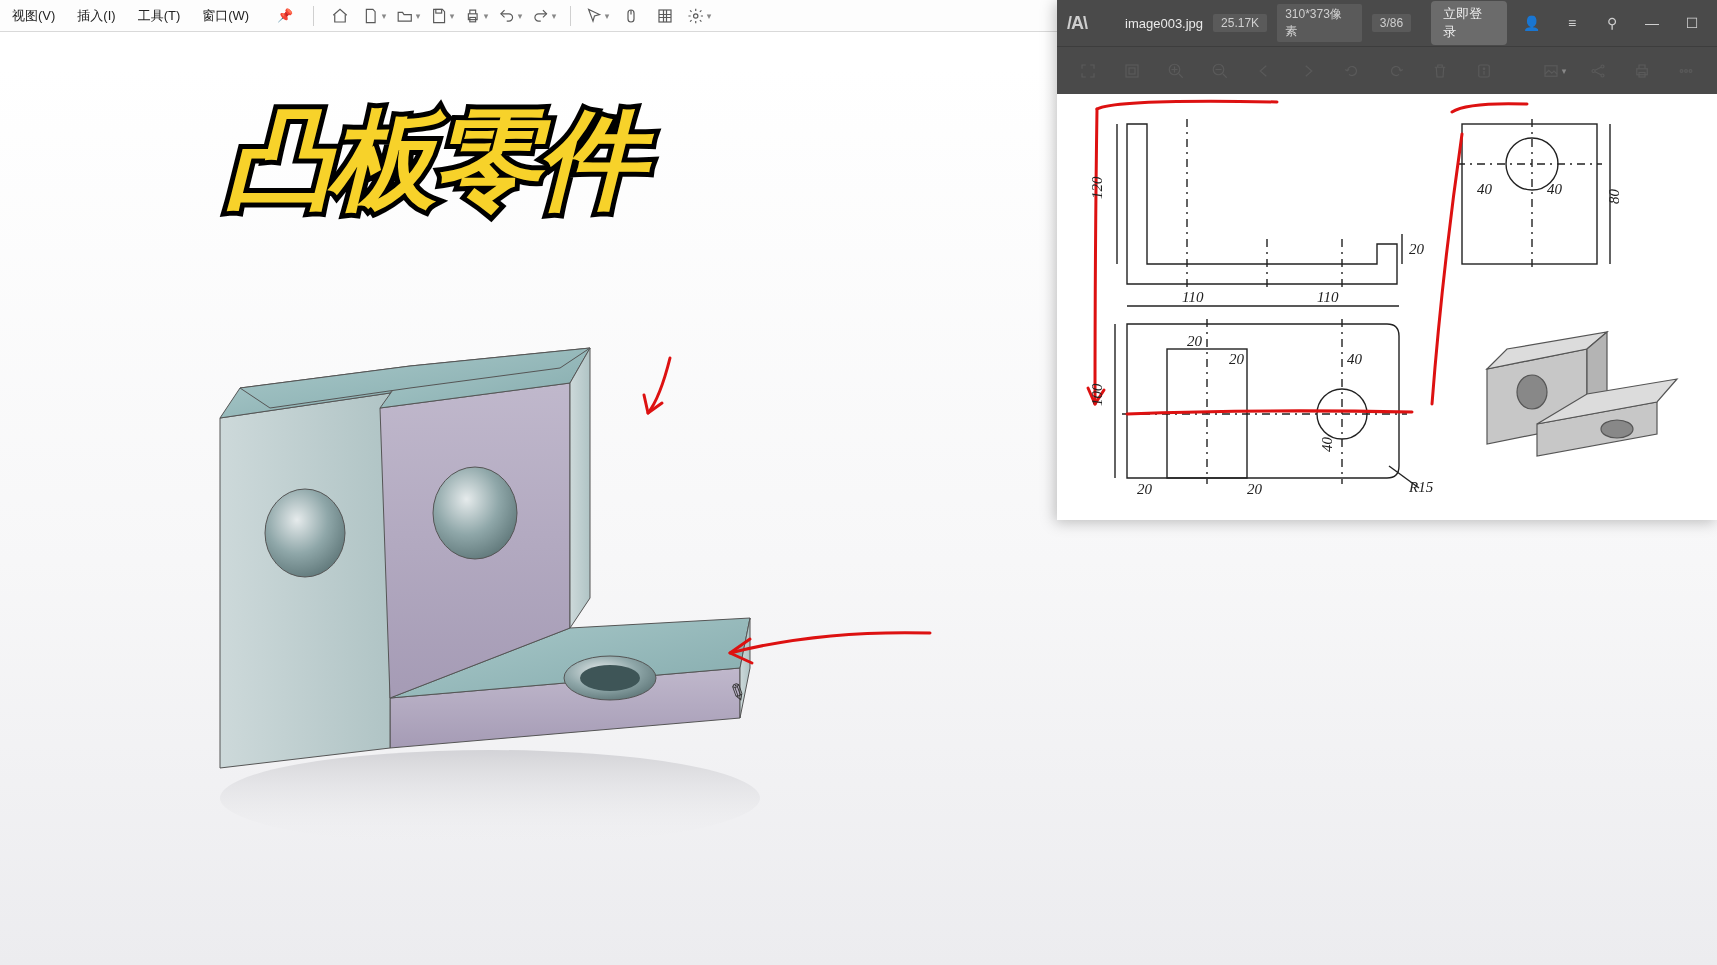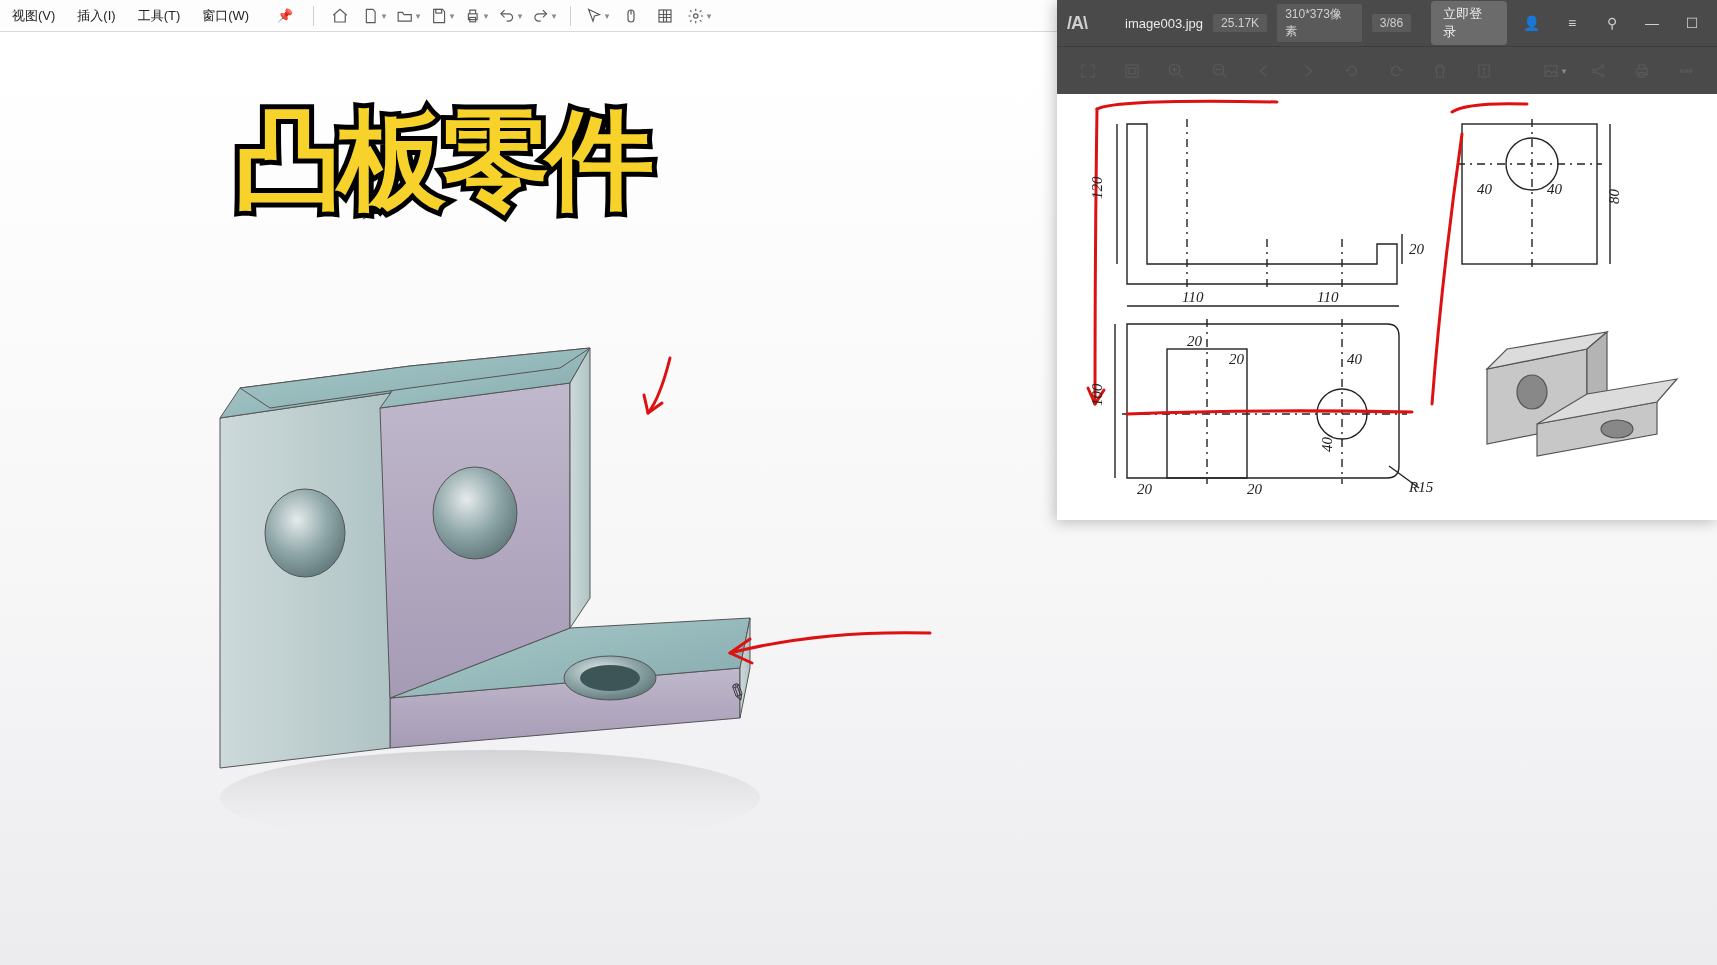--- a/index.html
+++ b/index.html
@@ -11,21 +11,21 @@
   .cad-menu-item { padding: 3px 6px; font-size: 13px; cursor: default; color: #222; }
   .pin-icon { margin-left: 6px; color: #888; }
   .sep { width: 1px; height: 20px; background: #d0d0d0; margin: 0 4px; }
   .cad-menubar .tb-btn { width: 24px; height: 24px; display: flex; align-items: center; justify-content: center; border-radius: 3px; cursor: default; }
   .dd::after { content: "▾"; font-size: 9px; color: #888; margin-left: 2px; }
 
   .cad-toolbar2 { display: flex; align-items: center; justify-content: flex-end; height: 36px; padding: 0 10px 0 460px; gap: 7px; }
   .cad-toolbar2 .tb-btn { width: 26px; height: 26px; display: flex; align-items: center; justify-content: center; border-radius: 3px; cursor: default; }
 
   .cad-viewport { position: absolute; left: 0; top: 68px; right: 0; bottom: 0; background: linear-gradient(180deg, #ffffff 0%, #f7f7f8 55%, #ececef 100%); }
-  .big-title { position: absolute; left: 234px; top: 20px; font-size: 108px; font-weight: 900; font-family: "SimHei", "Microsoft YaHei", sans-serif; color: #f7d22a; -webkit-text-stroke: 10px #000; paint-order: stroke fill; letter-spacing: -4px; }
+  .big-title { position: absolute; left: 225px; top: 20px; font-size: 108px; font-weight: 900; font-family: "SimHei", "Microsoft YaHei", sans-serif; color: #f7d22a; -webkit-text-stroke: 10px #000; paint-order: stroke fill; letter-spacing: -4px; font-style: italic; }
 
   
   .model-wrap { position: absolute; left: 180px; top: 230px; width: 620px; height: 560px; }
   .cursor-pencil { position: absolute; left: 728px; top: 612px; font-size: 22px; transform: rotate(25deg); }
 
   
   .viewer { position: absolute; right: 0; top: 0; width: 660px; height: 520px; background: #4a4a4a; display: flex; flex-direction: column; box-shadow: -2px 2px 14px rgba(0,0,0,.25); }
   .viewer-titlebar { height: 46px; background: #4a4a4a; display: flex; align-items: center; padding: 0 10px; gap: 10px; color: #d9d9d9; font-size: 13px; }
   .viewer-logo { font-weight: 700; font-size: 18px; color: #cfcfcf; letter-spacing: -1px; }
   .viewer-name { color: #eaeaea; padding-left: 28px; }

